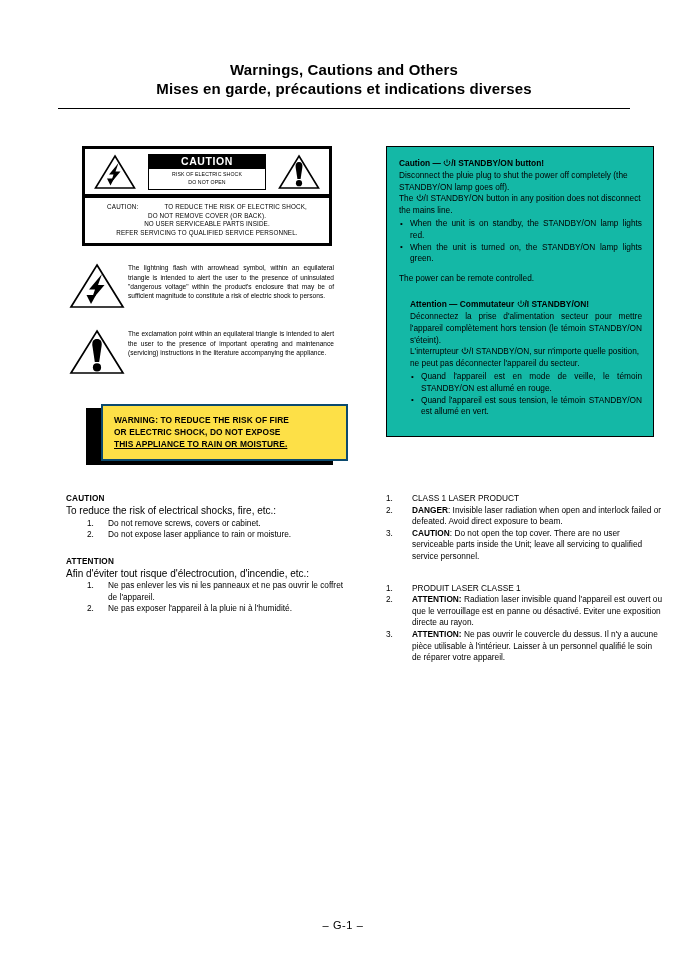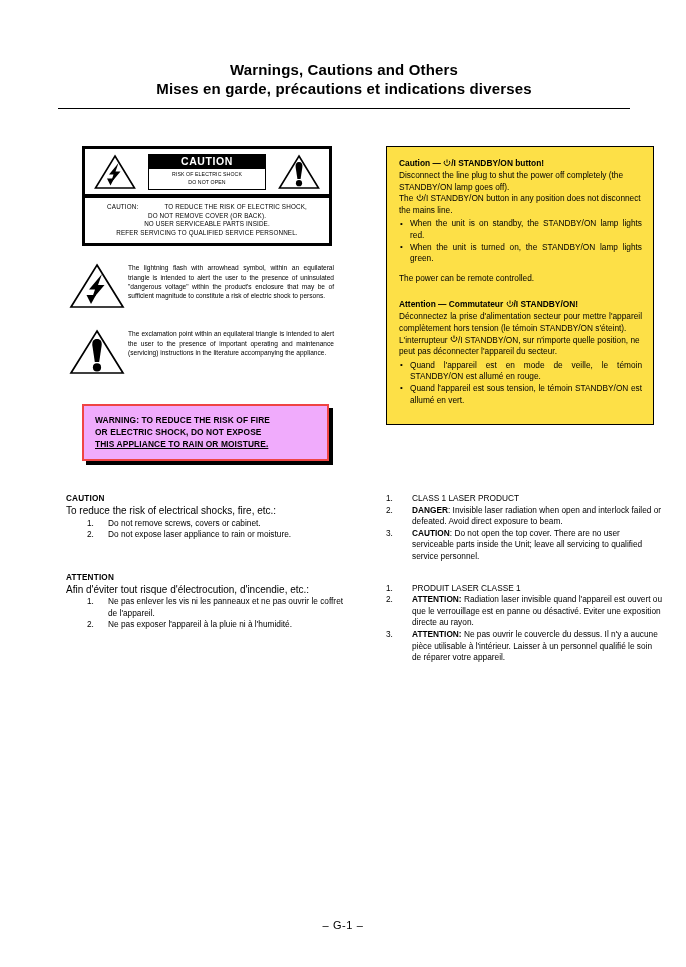--- a/index.html
+++ b/index.html
@@ -147,25 +147,26 @@
   .warning-shadow {
     position: absolute;
     left: 4px;
     top: 4px;
     width: 247px;
     height: 100%;
     background: #000;
   }
   .warning-box {
     position: relative;
-    border: 2px solid #ef4444;
-    background: #f0abfc;
+    border: 2px solid #0c4a6e;
+    background: #fde047;
     padding: 9px 10px 9px 11px;
     box-sizing: border-box;
     width: 247px;
+    margin-left: 19px;
   }
   .warning-box .wtext {
     font-size: 8.4px;
     font-weight: bold;
     line-height: 11.6px;
     text-align: justify;
     letter-spacing: 0.1px;
   }
   .warning-box .wtext .lastline { text-align: left; text-decoration: underline; }
 
@@ -199,29 +200,29 @@
     top: 0;
   }
 
   
   .left-lower {
     position: absolute;
     left: 66px;
     top: 494px;
     width: 280px;
   }
-  .left-lower .text-block + .text-block { margin-top: 32px; }
+  .left-lower .text-block + .text-block { margin-top: 16px; }
 
   
   .standby-box {
     border: 1px solid #000;
     padding: 10px 11px 10px 12px;
     box-sizing: border-box;
     width: 268px;
-    background: #fde047;
+    background: #14b8a6;
   }
   .sb-head {
     font-size: 8.4px;
     font-weight: bold;
     line-height: 12px;
     margin-bottom: 1px;
   }
   .sb-para {
     font-size: 8.3px;
     line-height: 11.6px;
@@ -240,21 +241,21 @@
     line-height: 11.6px;
   }
   ul.bul li .bullet {
     position: absolute;
     left: 1px;
     top: -0.5px;
     font-size: 8px;
   }
   ul.bul li .l1 { display: block; text-align: justify; }
   .sb-gap { height: 8px; }
-  .sb-block2 { margin-top: 14px; }
+  .sb-block2 { margin-top: 14px; margin-left: 11px; }
 
   
   .pwr-glyph {
     display: inline-block;
     position: relative;
     width: 8px;
     height: 9px;
     vertical-align: -1px;
   }
   .pwr-glyph svg { position: absolute; left: 0; top: 0.5px; }
@@ -417,21 +418,21 @@
     <div>
       <div class="sb-head">
         <span>Caution —</span>
         <span class="pwr-glyph">
           <svg width="8" height="8" viewBox="0 0 10 10">
             <path d="M2.1,2.4 A3.6,3.6 0 1 0 7.9,2.4" fill="none" stroke="#000" stroke-width="1.1"></path>
             <line x1="5" y1="0.6" x2="5" y2="4.6" stroke="#000" stroke-width="1.1"></line>
           </svg>
         </span><span>/I  STANDBY/ON button!</span>
       </div>
-      <div class="sb-para">Disconnect the line plug to shut the power off completely (the STANDBY/ON lamp goes off).</div>
+      <div class="sb-para">Disconnect the pluie plug to shut the power off completely (the STANDBY/ON lamp goes off).</div>
       <div class="sb-para">
         <span>The</span>
         <span class="pwr-glyph">
           <svg width="8" height="8" viewBox="0 0 10 10">
             <path d="M2.1,2.4 A3.6,3.6 0 1 0 7.9,2.4" fill="none" stroke="#000" stroke-width="1.1"></path>
             <line x1="5" y1="0.6" x2="5" y2="4.6" stroke="#000" stroke-width="1.1"></line>
           </svg>
         </span><span>/I  STANDBY/ON button in any position does not disconnect the mains line.</span>
       </div>
       <ul class="bul">

